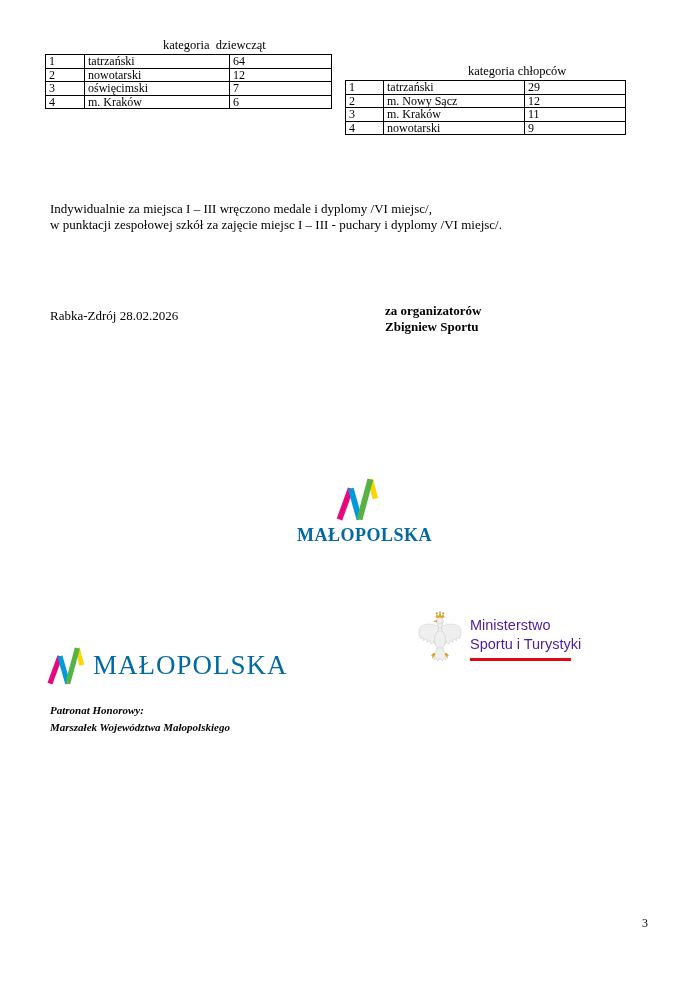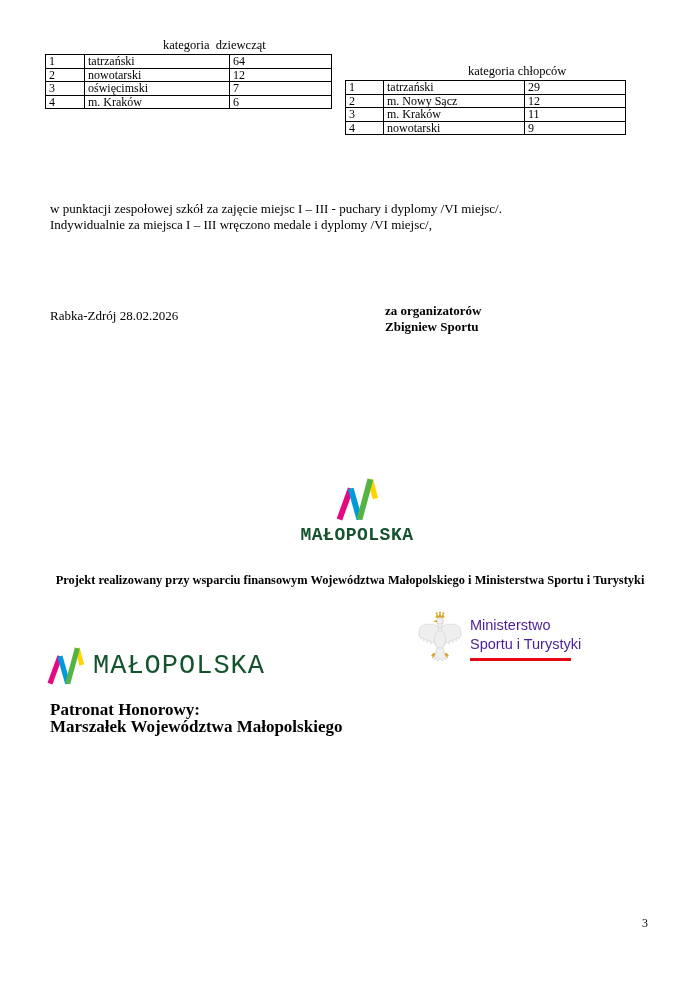--- a/index.html
+++ b/index.html
@@ -10,29 +10,29 @@
     font-family:"Liberation Serif", serif; color:#000;
   }
   .tbl-title { position:absolute; font-size:12.5px; white-space:pre; }
   table.tbl { position:absolute; border-collapse:collapse; table-layout:fixed; font-size:12px; }
   table.tbl td { border:1px solid #000; padding:0 3px; height:13.5px; line-height:12px; overflow:hidden; white-space:nowrap; }
   .para { position:absolute; left:50px; top:201px; font-size:13px; line-height:15.5px; }
   .dateline { position:absolute; left:50px; top:272px; font-size:13px;margin-top:36px; }
   .signature { position:absolute; left:385px; top:303px; font-size:13px; line-height:16px;font-weight:bold; }
   .center-logo { position:absolute; left:297px; top:476px; width:120px; text-align:center; }
   .center-logo svg { display:block; margin:0 auto; }
-  .logo-word { font-family:Liberation Mono, monospace; font-weight:600; color:#14532d; letter-spacing:0.5px; }
+  .logo-word { font-family:Liberation Serif, serif; font-weight:600; color:#0369a1; letter-spacing:0.5px; }
   .center-logo .logo-word { font-size:18px; margin-top:3px; }
   .funding { position:absolute; left:0; top:573px; width:100%; text-align:center; font-size:12.4px; font-weight:bold; }
   .bottom-logo { position:absolute; left:47px; top:645px; display:flex; align-items:center; }
   .bottom-logo .logo-word { font-size:27px; font-weight:500; letter-spacing:1px; margin-left:9px; }
   .ministry { position:absolute; left:417px; top:611px; display:flex; }
   .ministry-text { margin-left:7px; padding-top:5px; font-family:"Liberation Sans", sans-serif; font-size:14.5px; line-height:19px; color:#4c1d95; }
   .ministry-rule { width:101px; height:3px; background:#E30613; margin-top:4px; }
-  .patronage { position:absolute; left:50px; top:702px; font-size:17px; font-weight:bold; line-height:16.5px; }
+  .patronage { position:absolute; left:50px; top:702px; font-size:11px; font-weight:bold; line-height:16.5px;font-style:italic; }
   .page-number { position:absolute; left:642px; top:916px; font-size:12px; }
 </style>
 </head>
 <body>
 
 <div class="page">
 
   <div class="tbl-title" style="left:163px; top:38px;">kategoria  dziewcząt</div>
   <table class="tbl" style="left:45px; top:54px; width:286px;">
     <colgroup>
@@ -89,42 +89,41 @@
     </tr>
     <tr>
       <td>4</td>
       <td>nowotarski</td>
       <td>9</td>
     </tr>
   </tbody>
     </table>
 
   <div class="para">
+    <div>Indywidualnie za miejsca I – III wręczono medale i dyplomy /VI miejsc/,</div>
     <div>w punktacji zespołowej szkół  za zajęcie miejsc I – III  - puchary i dyplomy /VI miejsc/.</div>
-    <div>Indywidualnie za miejsca I – III wręczono medale i dyplomy /VI miejsc/,</div>
   </div>
 
   <div class="dateline">Rabka-Zdrój 28.02.2026</div>
 
   <div class="signature">
     <div>za organizatorów</div>
     <div>Zbigniew Sportu</div>
   </div>
 
   <div class="center-logo">
     <svg width="42" height="46" viewBox="0 0 100 110">
       <line x1="8" y1="104" x2="35" y2="30" stroke="#E5097F" stroke-width="14"></line>
       <line x1="35" y1="30" x2="56" y2="104" stroke="#0099DC" stroke-width="14"></line>
       <line x1="82" y1="8" x2="94" y2="54" stroke="#FFD500" stroke-width="13"></line>
       <line x1="56" y1="104" x2="82" y2="8" stroke="#55B344" stroke-width="14"></line>
     </svg>
     <div class="logo-word">MAŁOPOLSKA</div>
   </div>
 
-  <div class="funding">Projekt realizowany przy wsparciu finansowym Województwa Małopolskiego i Ministerstwa Sportu i Turystyki</div>
 
   <div class="ministry">
     <svg width="46" height="58" viewBox="0 0 100 125">
       <path d="M40,14 L43,5 L46,11 L50,3 L54,11 L57,5 L60,14 Z" fill="#D8A428"></path>
       <circle cx="43" cy="4.5" r="2.2" fill="#D8A428"></circle>
       <circle cx="50" cy="2.5" r="2.2" fill="#D8A428"></circle>
       <circle cx="57" cy="4.5" r="2.2" fill="#D8A428"></circle>
       <path d="M44,16 C43,28 45,32 47,38 L53,38 C55,32 57,28 56,16 Z" fill="#EFEFEF" stroke="#C2C2C2" stroke-width="1"></path>
       <circle cx="50" cy="21" r="7" fill="#EFEFEF" stroke="#C2C2C2" stroke-width="1"></circle>
       <path d="M43.5,19 L35,22 L43.5,24.5 Z" fill="#D8A428"></path>

